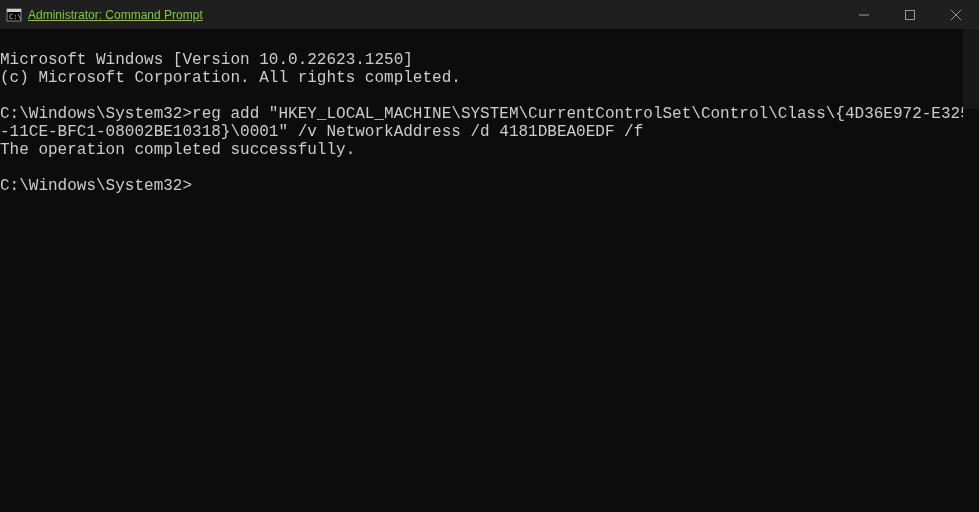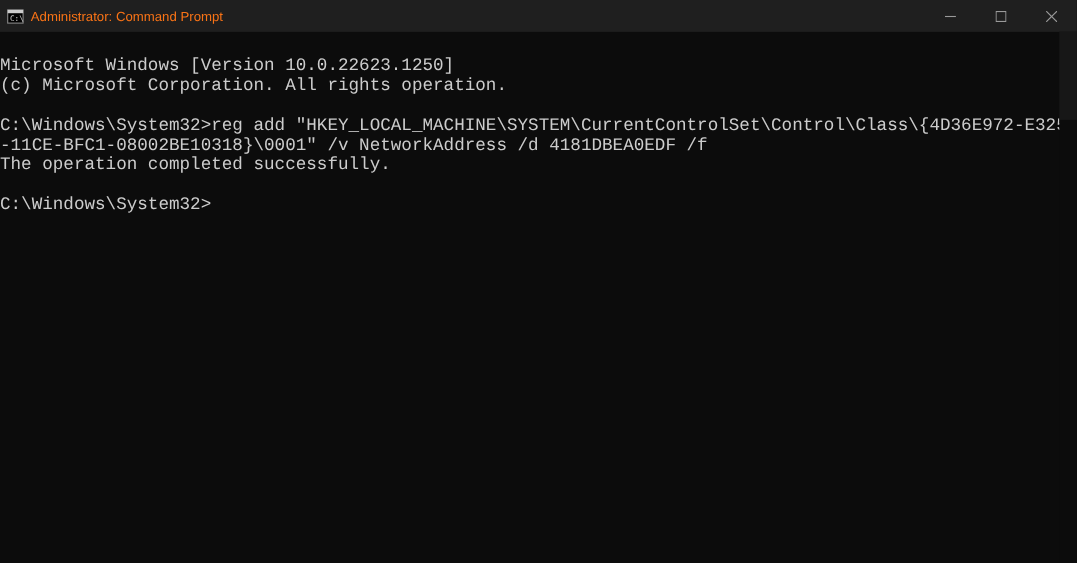--- a/index.html
+++ b/index.html
@@ -33,23 +33,24 @@
       height: 16px;
       display: flex;
       align-items: center;
       justify-content: center;
     }
     .app-icon svg {
       width: 16px;
       height: 16px;
     }
     .title-text {
-      color: #f97316;
+      color: #84cc16;
       font-family: 'Segoe UI', Tahoma, sans-serif;
       font-size: 12px;
+      text-decoration: underline;
     }
     .window-controls {
       display: flex;
       height: 100%;
     }
     .win-btn {
       width: 46px;
       height: 100%;
       display: flex;
       align-items: center;
@@ -129,21 +130,21 @@
       <svg viewBox="0 0 10 10">
           <line x1="0" y1="0" x2="10" y2="10"></line>
           <line x1="10" y1="0" x2="0" y2="10"></line>
         </svg>
     </div>
   </div>
 </div>
 
 <div class="terminal">
 <span class="terminal-line">Microsoft Windows [Version 10.0.22623.1250]</span>
-<span class="terminal-line">(c) Microsoft Corporation. All rights operation.</span>
+<span class="terminal-line">(c) Microsoft Corporation. All rights completed.</span>
 <span class="terminal-line"></span>
 <span class="terminal-line"><span>C:\Windows\System32&gt;</span><span>reg add "HKEY_LOCAL_MACHINE\SYSTEM\CurrentControlSet\Control\Class\{4D36E972-E325-11CE-BFC1-08002BE10318}\0001" /v NetworkAddress /d 4181DBEA0EDF /f</span></span>
 <span class="terminal-line">The operation completed successfully.</span>
 <span class="terminal-line"></span>
 <span class="terminal-line"><span>C:\Windows\System32&gt;</span><span class="cursor"></span></span>
 </div>
 
 <div class="scrollbar">
   <div class="scrollbar-thumb"></div>
 </div>

